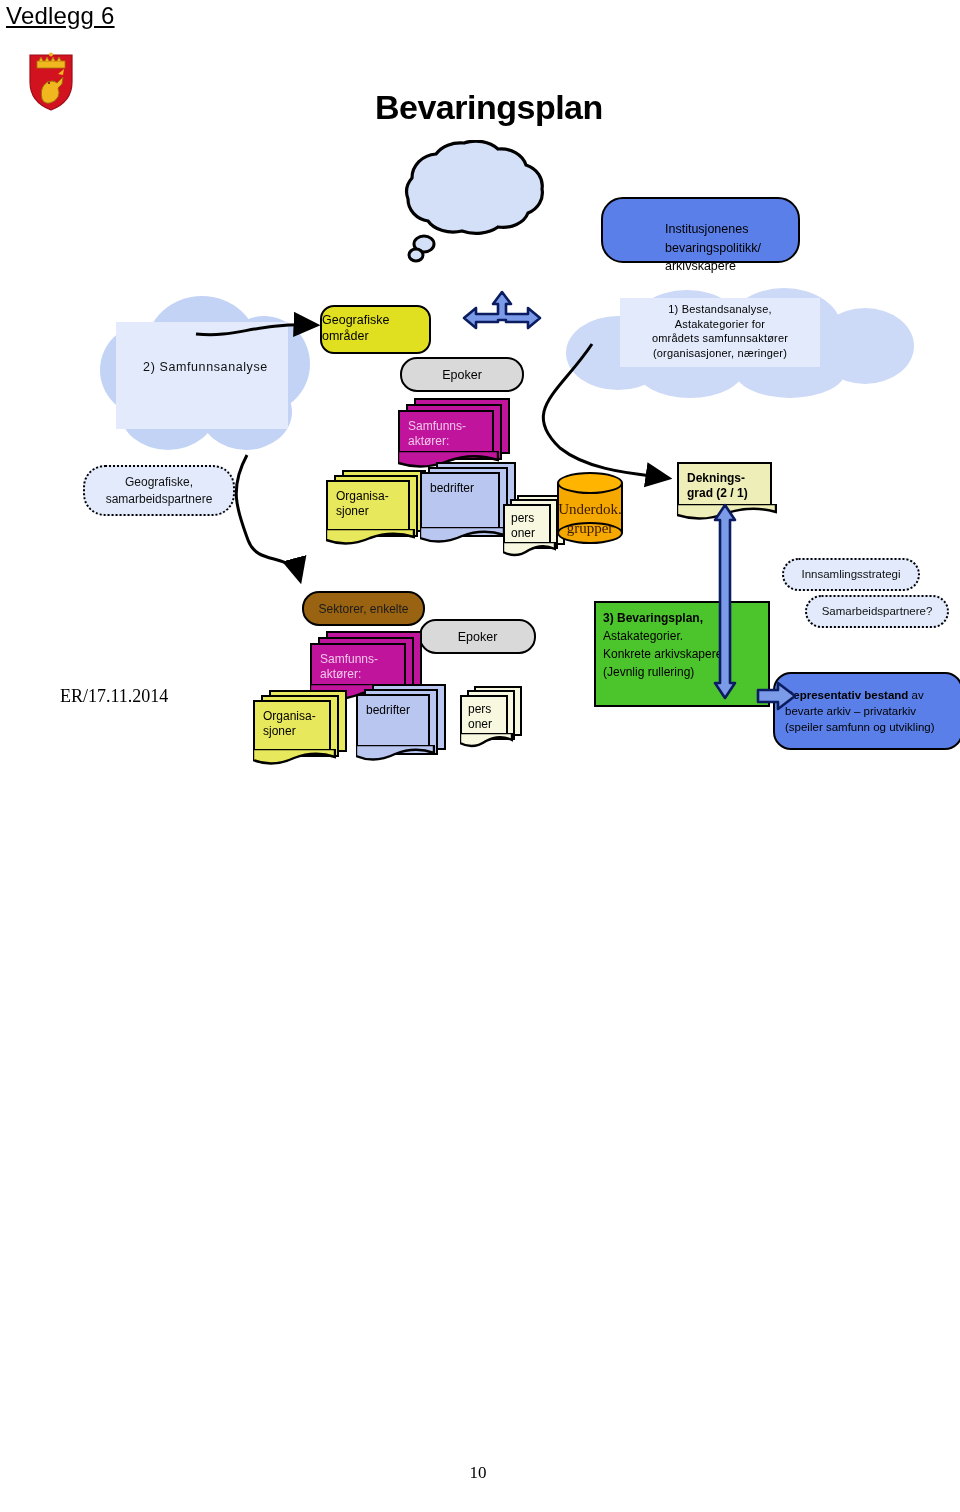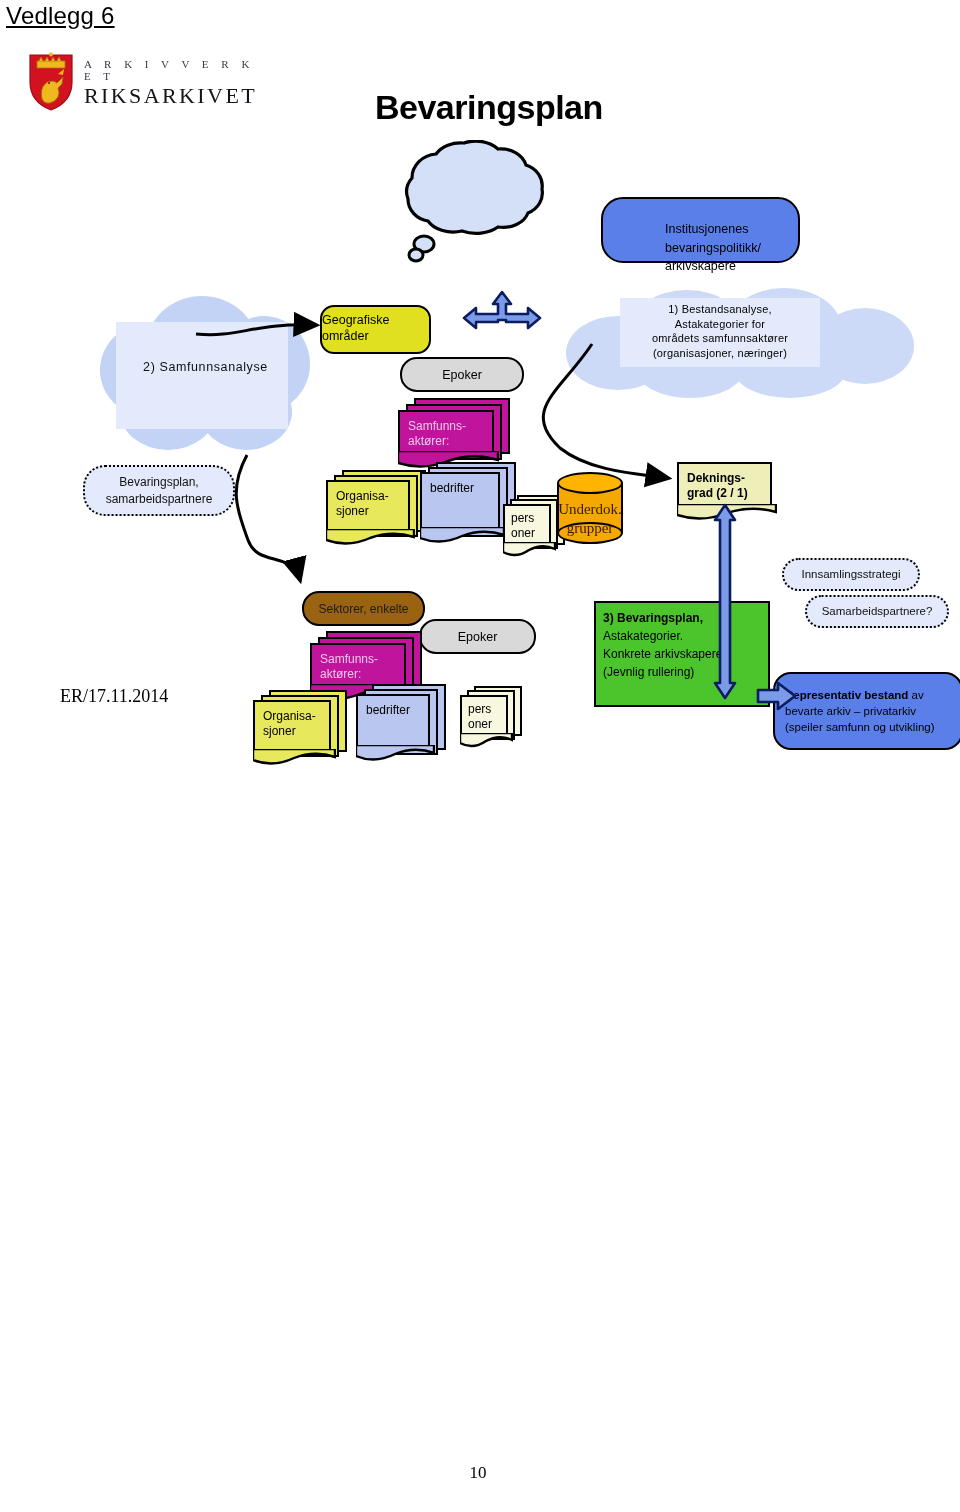--- a/index.html
+++ b/index.html
@@ -158,24 +158,20 @@
 <div class="abs" id="logo-wrap">
   <svg id="coa" viewBox="0 0 46 60">
     <path d="M2 3 H44 V30 Q44 50 23 58 Q2 50 2 30 Z" fill="#d31220" stroke="#9c0c16" stroke-width="1.2"></path>
     <rect x="9" y="9" width="28" height="7" fill="#f0b81e" stroke="#a8780c" stroke-width=".8"></rect>
     <path d="M11 9 l2-4 2 4 M17 9 l2-4 2 4 M23 9 l2-4 2 4 M29 9 l2-4 2 4" fill="#f0b81e" stroke="#a8780c" stroke-width=".8"></path>
     <circle cx="23" cy="2.6" r="2" fill="#f0b81e"></circle>
     <path d="M30 22 l6-5 -1 6 z" fill="#f0b81e"></path>
     <path d="M14 47 q-2-9 2-14 q3-4 8-4 q3 0 5 2 l6-6 -1 7 l-4 4 q2 5 0 9 q-3 5 -8 6 q-6 1 -8 -4 z" fill="#f0b81e" stroke="#9c6a08" stroke-width="1"></path>
     <circle cx="21" cy="31" r="1.1" fill="#8a0b12"></circle>
   </svg>
-  <div id="logo-text">
-    <div id="logo-top">A R K I V V E R K E T</div>
-    <div id="logo-bot">RIKSARKIVET</div>
-  </div>
 </div>
 
 <div class="abs" id="title">Bevaringsplan</div>
 
 <div class="abs" id="cloud-left">
   <div class="cloudblob" style="left:0px;  top:28px; width:92px;  height:92px;"></div>
   <div class="cloudblob" style="left:46px; top:0px;  width:112px; height:104px;"></div>
   <div class="cloudblob" style="left:118px;top:20px; width:92px;  height:96px;"></div>
   <div class="cloudblob" style="left:20px; top:76px; width:96px;  height:78px;"></div>
   <div class="cloudblob" style="left:100px;top:78px; width:92px;  height:76px;"></div>
@@ -234,21 +230,21 @@
 
 <div class="abs epoker" id="epoker1">Epoker</div>
 <div class="abs epoker" id="epoker2">Epoker</div>
 
 <svg class="abs" id="arrow3" viewBox="0 0 80 46">
   <path d="M40,2 L49,14 H44 V24 H66 V18 L78,28 L66,38 V32 H44 V30 H36 V32 H14 V38 L2,28 L14,18 V24 H36 V14 H31 Z" fill="#7b9ae8" stroke="#0b1d60" stroke-width="2.6" stroke-linejoin="round"></path>
 </svg>
 
 <div class="abs dotted" id="hjelpemidler">
   <div class="inner">
-    <div>Bevaringsplan,</div>
+    <div>Geografiske,</div>
     <div>samarbeidspartnere</div>
   </div>
 </div>
 <div class="abs dotted" id="innsamling">Innsamlingsstrategi</div>
 <div class="abs dotted" id="samarbeid">Samarbeidspartnere?</div>
 
 <div class="stack" style="left:398px;top:398px;width:120px;height:78px;">
   <div class="card" style="left:16px;top:0px;width:96px;height:56px;background:#c0149c;"></div>
   <div class="card" style="left:8px;top:6px;width:96px;height:56px;background:#c0149c;"></div>
   <div class="card" style="left:0px;top:12px;width:96px;height:47px;background:#c0149c;">

